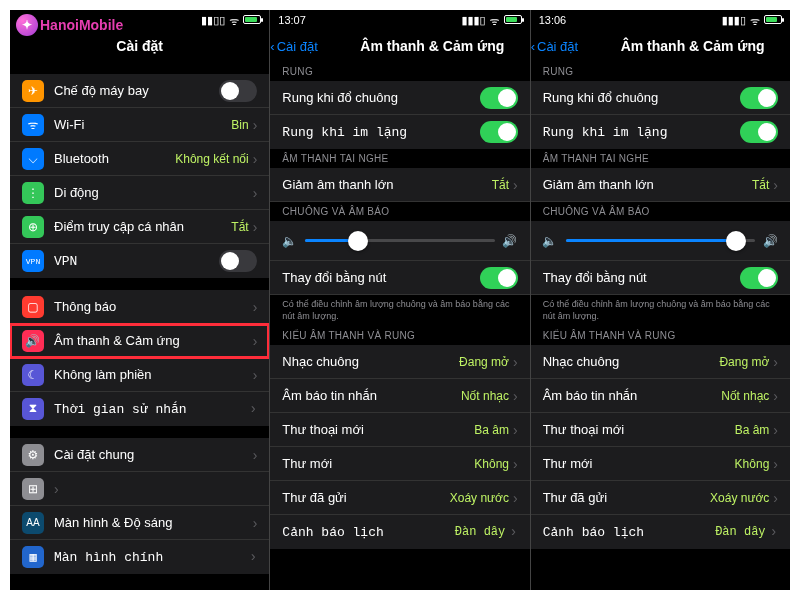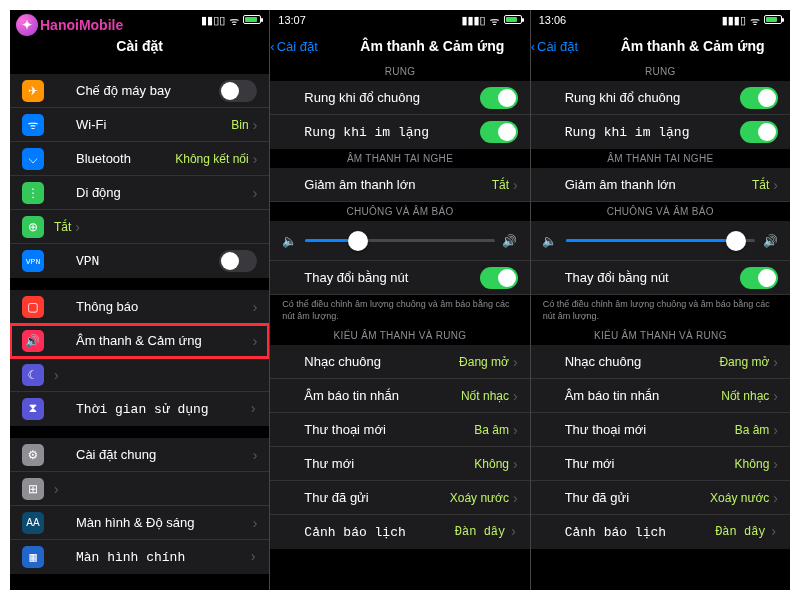--- a/index.html
+++ b/index.html
@@ -69,21 +69,20 @@
   .navhdr .title.left-shift { padding-left: 30px; text-align: left; left: 60px; }
 
   
   .section { margin-top: 12px; }
   .section-header {
     padding: 4px 12px 4px 12px;
     font-size: 10px;
     color: #8e8e93;
     text-transform: uppercase;
     letter-spacing: 0.3px;
-    text-align: center;
   }
   .section-footer {
     padding: 4px 12px;
     font-size: 9px;
     color: #8e8e93;
     line-height: 1.3;
   }
   .row {
     background: #1c1c1e;
     min-height: 34px;
@@ -96,21 +95,21 @@
   .row:last-child { border-bottom: none; font-family: Liberation Mono, monospace; }
   .row .icon {
     width: 22px; height: 22px;
     border-radius: 5px;
     margin-right: 10px;
     display: flex; align-items: center; justify-content: center;
     font-size: 12px;
     color: #fff;
     flex-shrink: 0;
   }
-  .row .label { flex: 1; font-size: 13px; color: #fff; margin-left: 22px; }
+  .row .label { flex: 1; font-size: 13px; color: #fff; }
   .row .detail { font-size: 12px; color: #bef264; margin-right: 4px; }
   .row .chev { color: #5a5a5e; font-size: 14px; }
 
   .toggle {
     width: 38px; height: 22px; border-radius: 11px; background: #39393d;
     position: relative; flex-shrink: 0;
   }
   .toggle::after {
     content: ""; position: absolute; top: 2px; left: 2px;
     width: 18px; height: 18px; border-radius: 50%; background: #fff;
@@ -213,20 +212,21 @@
               <div class="detail">Không kết nối</div>
               <div class="chev">›</div>
             </div>
             <div class="row">
               <div class="icon" style="background: rgb(52, 199, 89);">⋮</div>
               <div class="label">Di động</div>
               <div class="chev">›</div>
             </div>
             <div class="row">
               <div class="icon" style="background: rgb(52, 199, 89);">⊕</div>
+              <div class="label">Điểm truy cập cá nhân</div>
               <div class="detail">Tắt</div>
               <div class="chev">›</div>
             </div>
             <div class="row">
               <div class="icon" style="background: rgb(0, 122, 255); font-size: 8px;">VPN</div>
               <div class="label">VPN</div>
               <div class="toggle"></div>
             </div>
           </div>
           <div class="section">
@@ -235,25 +235,26 @@
               <div class="label">Thông báo</div>
               <div class="chev">›</div>
             </div>
             <div class="row highlight">
               <div class="icon" style="background: rgb(255, 45, 85);">🔊</div>
               <div class="label">Âm thanh &amp; Cảm ứng</div>
               <div class="chev">›</div>
             </div>
             <div class="row">
               <div class="icon" style="background: rgb(88, 86, 214);">☾</div>
+              <div class="label">Không làm phiền</div>
               <div class="chev">›</div>
             </div>
             <div class="row">
               <div class="icon" style="background: rgb(88, 86, 214);">⧗</div>
-              <div class="label">Thời gian sử dụng</div>
+              <div class="label">Thời gian sử nhắn</div>
               <div class="chev">›</div>
             </div>
           </div>
           <div class="section">
             <div class="row">
               <div class="icon" style="background: rgb(142, 142, 147);">⚙</div>
               <div class="label">Cài đặt chung</div>
               <div class="chev">›</div>
             </div>
             <div class="row">

